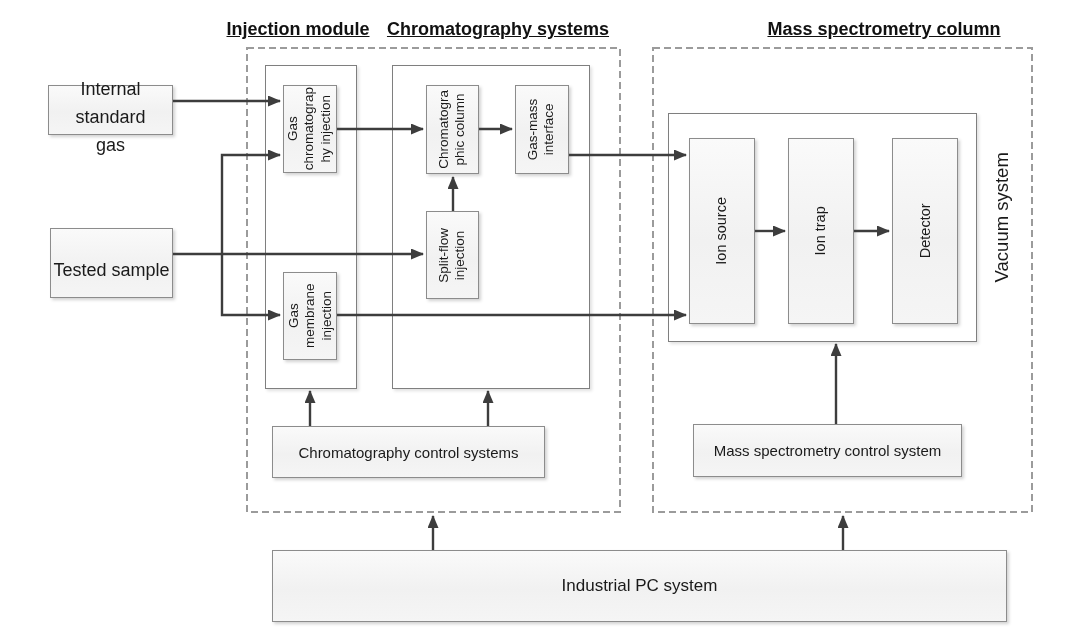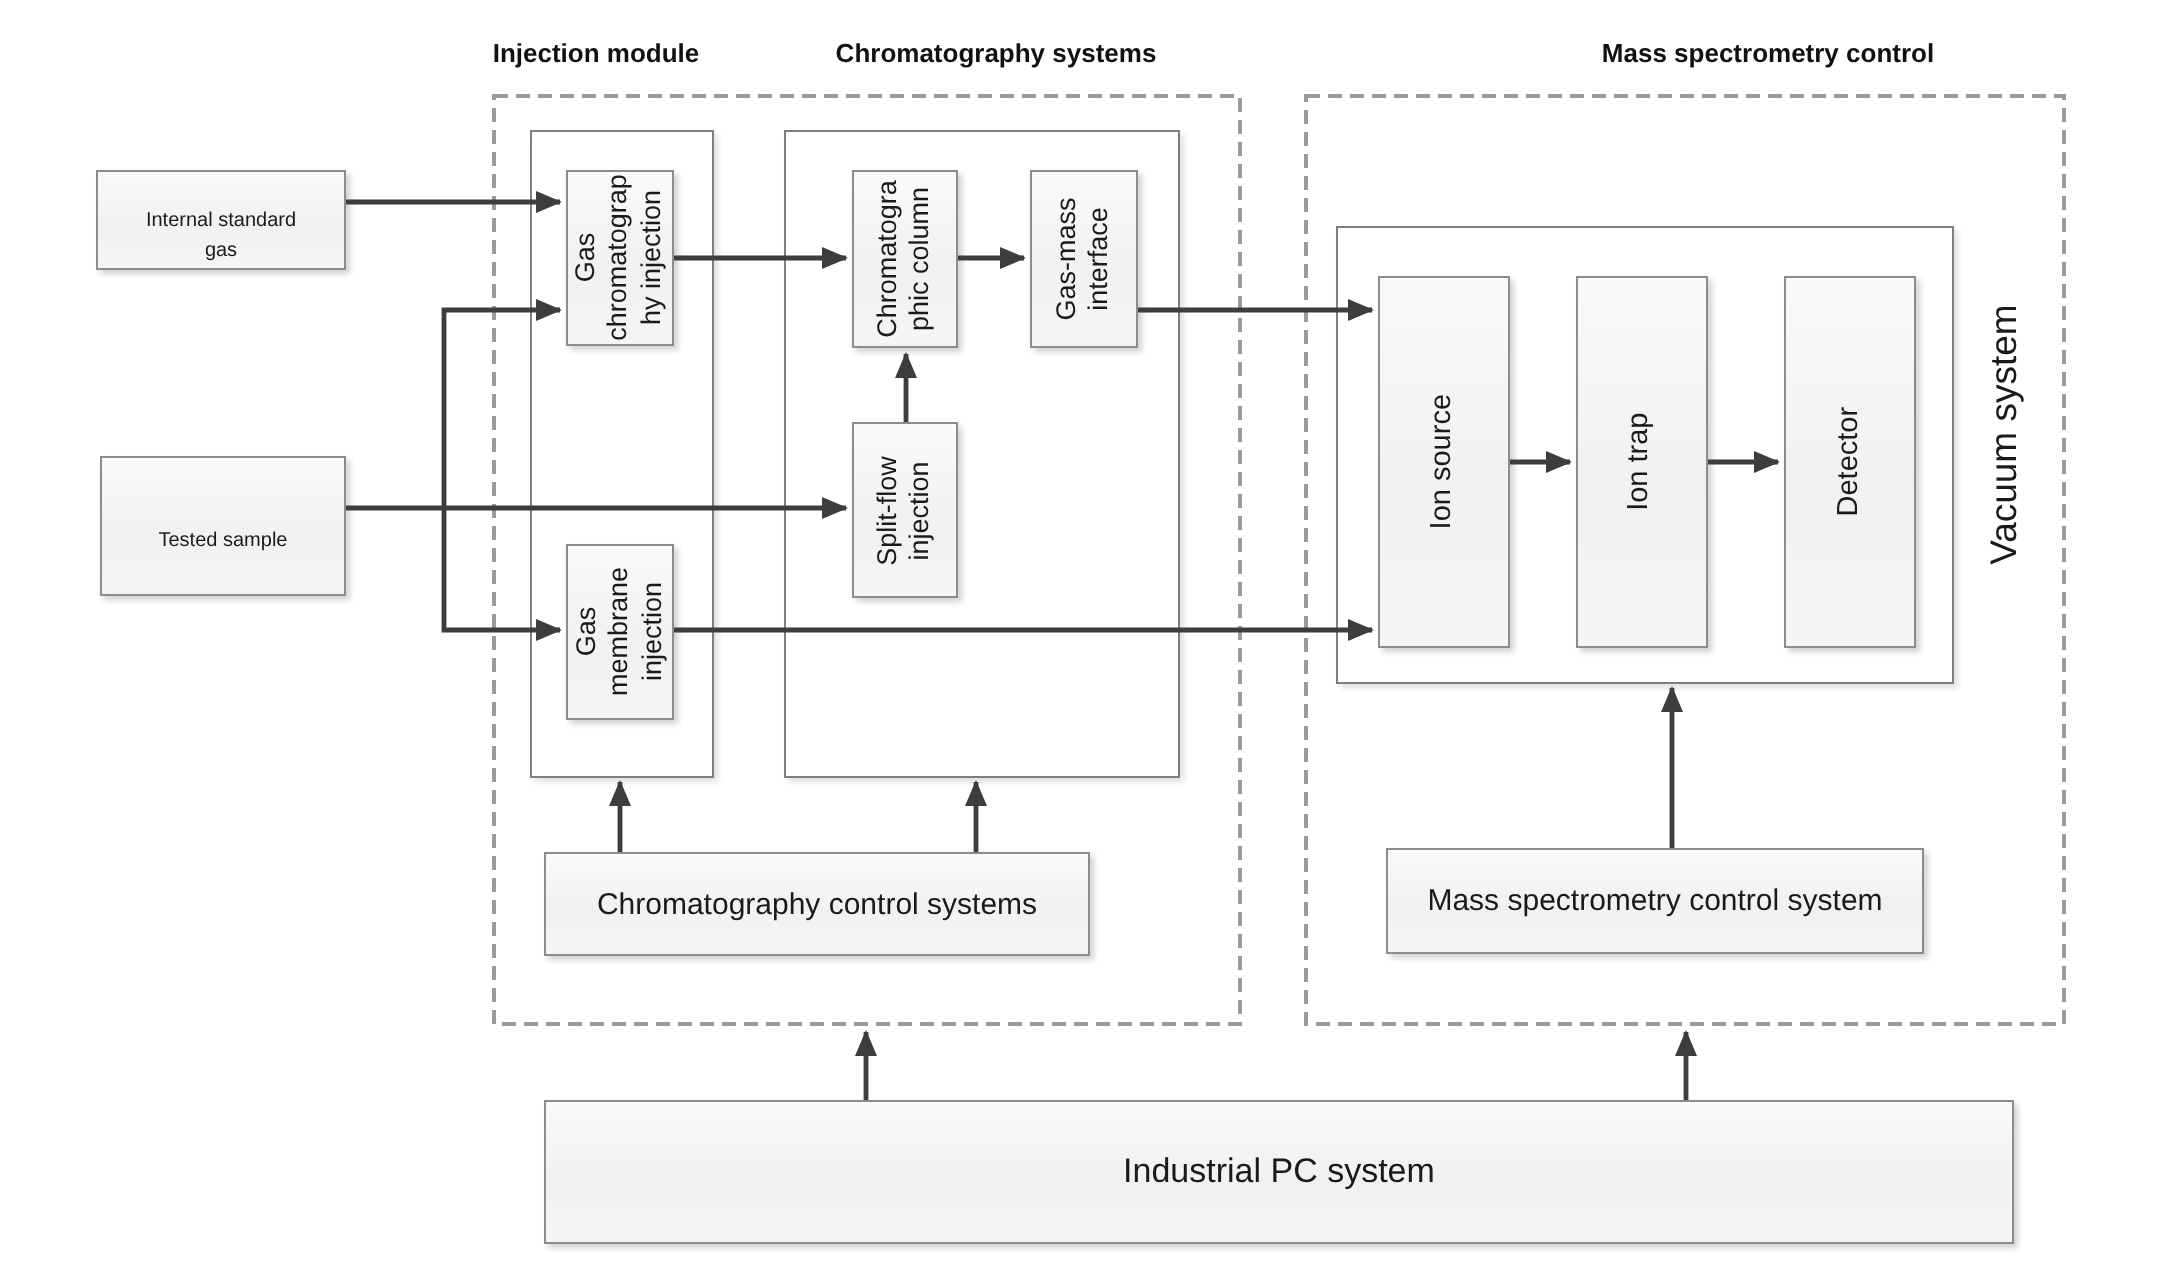--- a/index.html
+++ b/index.html
@@ -8,24 +8,25 @@
     width: 1087px;
     height: 638px;
     background: #ffffff;
     font-family: "Liberation Sans", sans-serif;
     color: #1a1a1a;
     overflow: hidden;
   }
   .module-title {
     position: absolute;
     transform: translateX(-50%);
-    font-size: 13px;
+    font-size: 18px;
     font-weight: bold;
     color: #111;
     white-space: nowrap;
+    text-decoration: underline;
   }
   .container {
     position: absolute;
     border: 1px solid #7f7f7f;
     background: #ffffff;
     box-shadow: 2px 2px 3px rgba(0,0,0,0.12);
   }
   .node {
     position: absolute;
     border: 1px solid #8c8c8c;
@@ -38,21 +39,21 @@
     box-sizing: border-box;
   }
   .vtext {
     transform: rotate(-90deg);
     white-space: nowrap;
     text-align: center;
     font-size: 13.5px;
     line-height: 1.22;
     color: #1a1a1a;
   }
-  .htext { font-size: 10px; line-height: 1.55; color: #1a1a1a; margin-top: 16px; }
+  .htext { font-size: 18px; line-height: 1.55; color: #1a1a1a; margin-top: 16px; }
   .ion-label { font-size: 14.5px; }
   .ctrl-label { font-size: 15px; }
   .pc-label { font-size: 17px; }
   .vacuum-label-wrap {
     position: absolute;
     display: flex;
     align-items: center;
     justify-content: center;
   }
   .vacuum-label-wrap .vtext { font-size: 18.5px; }
@@ -60,21 +61,21 @@
   .layer-containers { z-index: 10; }
   .node { z-index: 20; }
 </style>
 </head>
 <body>
 
 <div id="canvas">
 
   <div class="module-title" style="left:298px; top:19px;">Injection module</div>
   <div class="module-title" style="left:498px; top:19px;">Chromatography systems</div>
-  <div class="module-title" style="left:884px; top:19px;">Mass spectrometry control</div>
+  <div class="module-title" style="left:884px; top:19px;">Mass spectrometry column</div>
 
   <div class="container layer-containers" style="left:265px; top:65px; width:90px; height:322px;"></div>
   <div class="container layer-containers" style="left:392px; top:65px; width:196px; height:322px;"></div>
   <div class="container layer-containers" style="left:668px; top:113px; width:307px; height:227px;"></div>
 
   <div class="vacuum-label-wrap" style="left:984px; top:104px; width:36px; height:227px;">
     <span class="vtext">Vacuum system</span>
   </div>
 
   <div class="node" style="left:48px; top:85px; width:125px; height:50px;">

